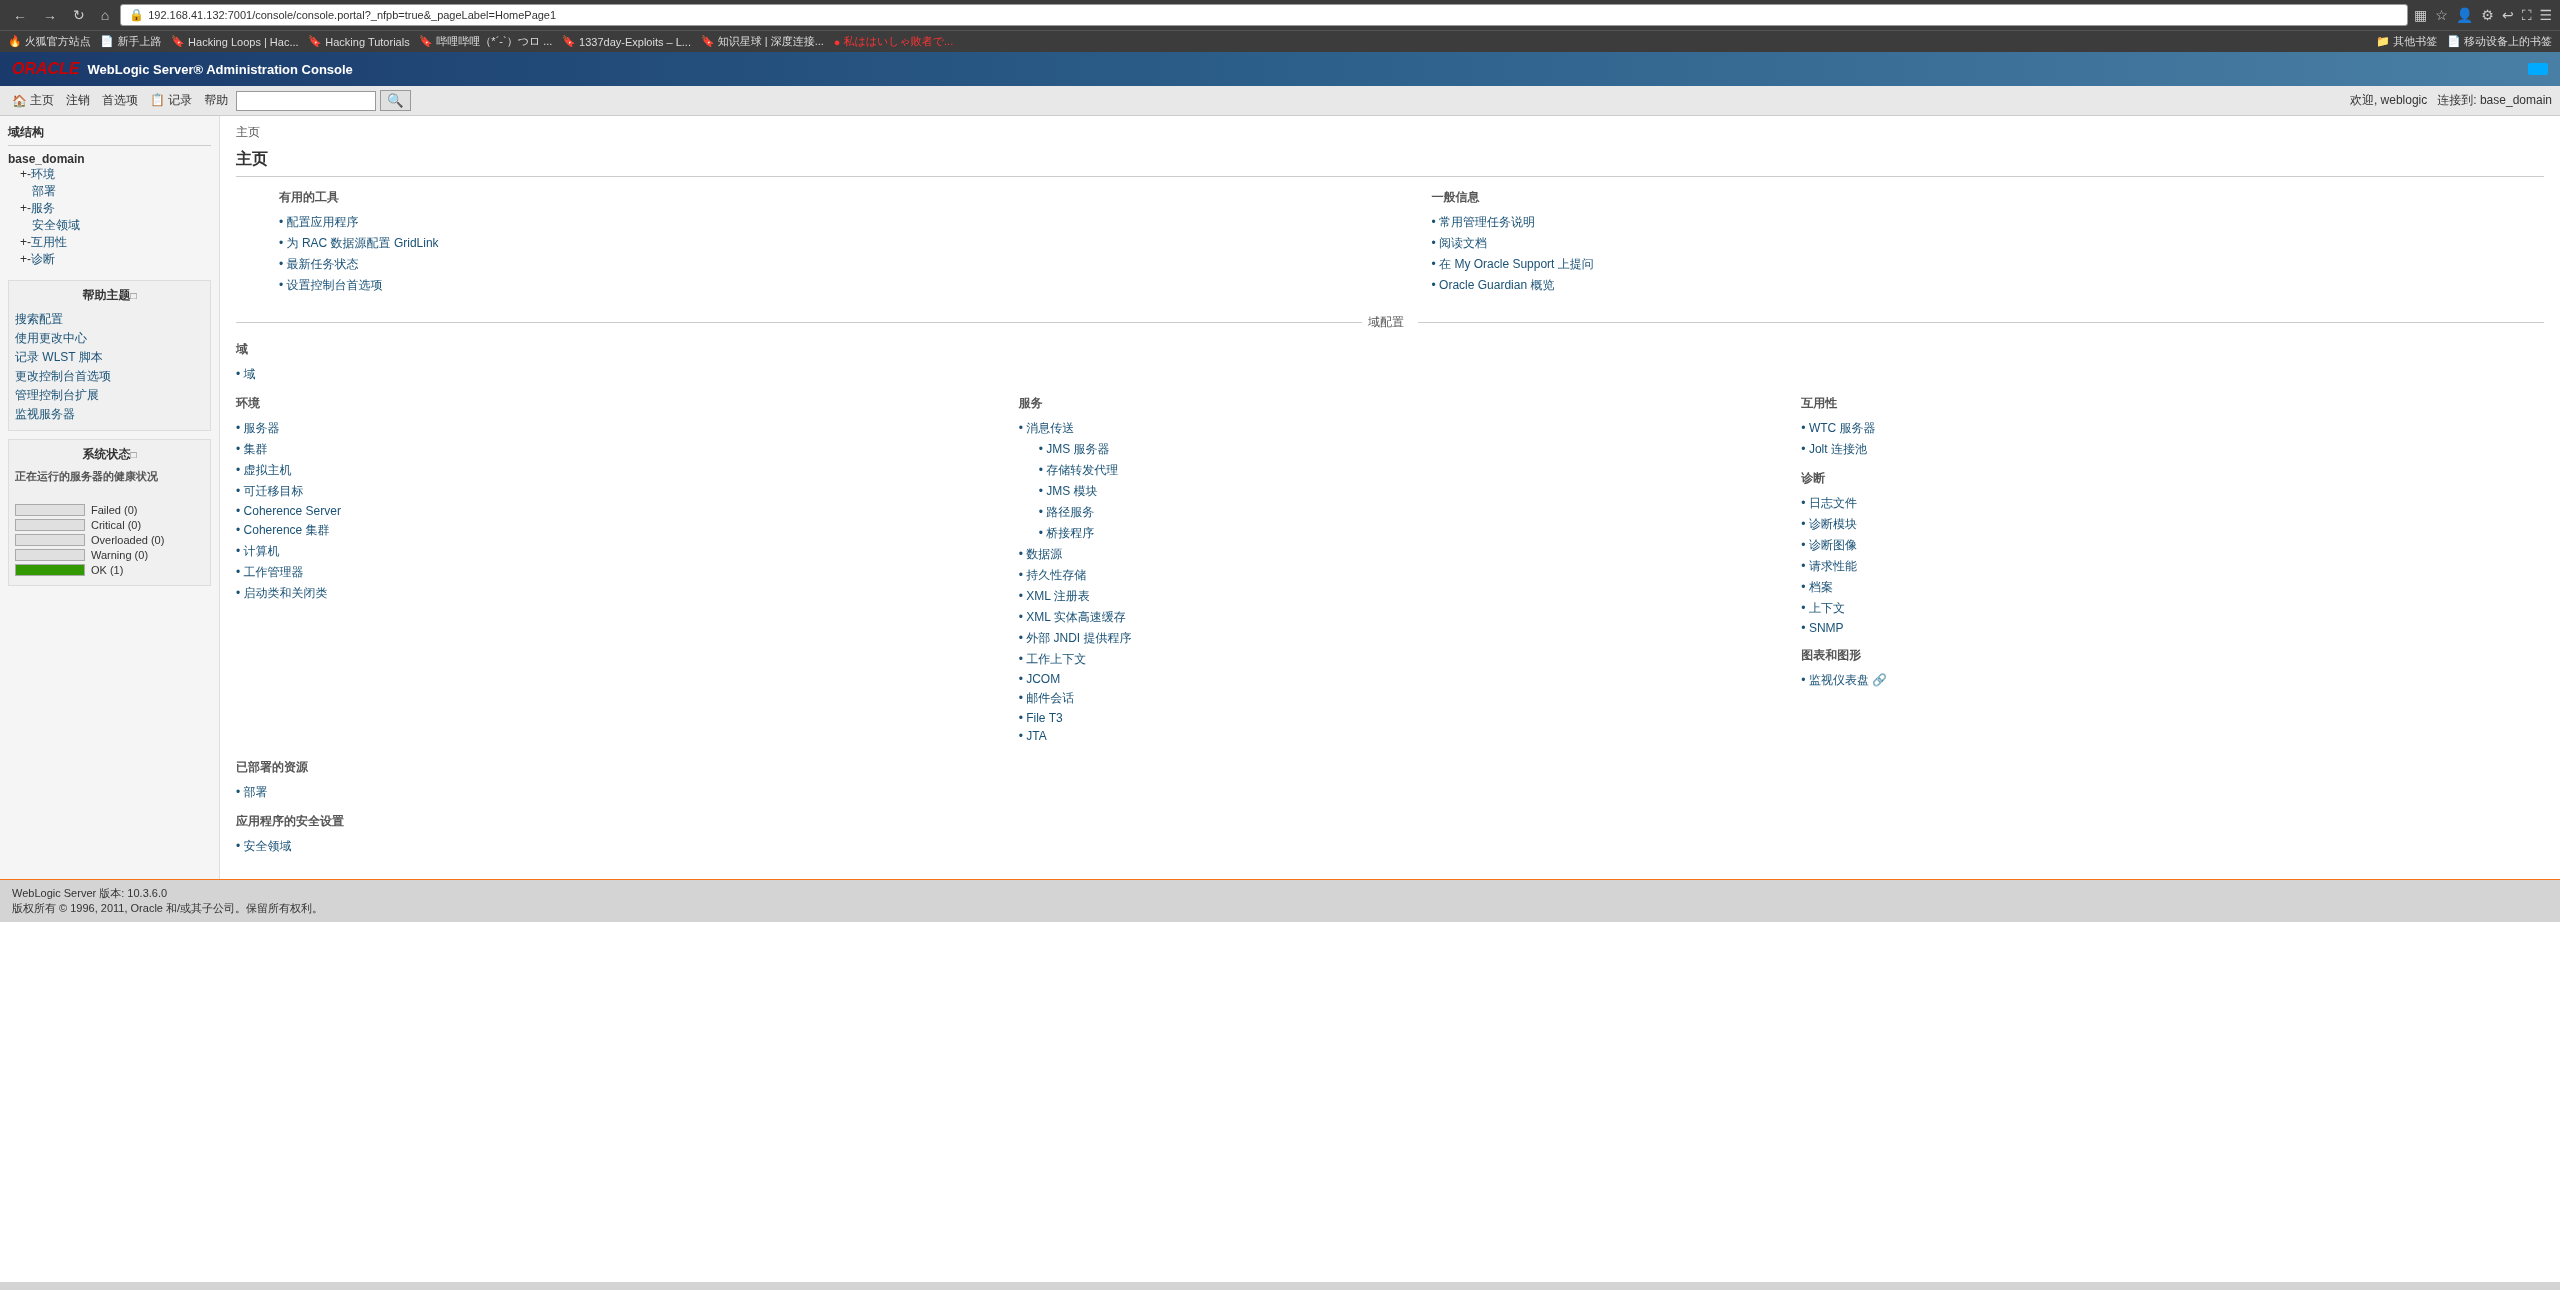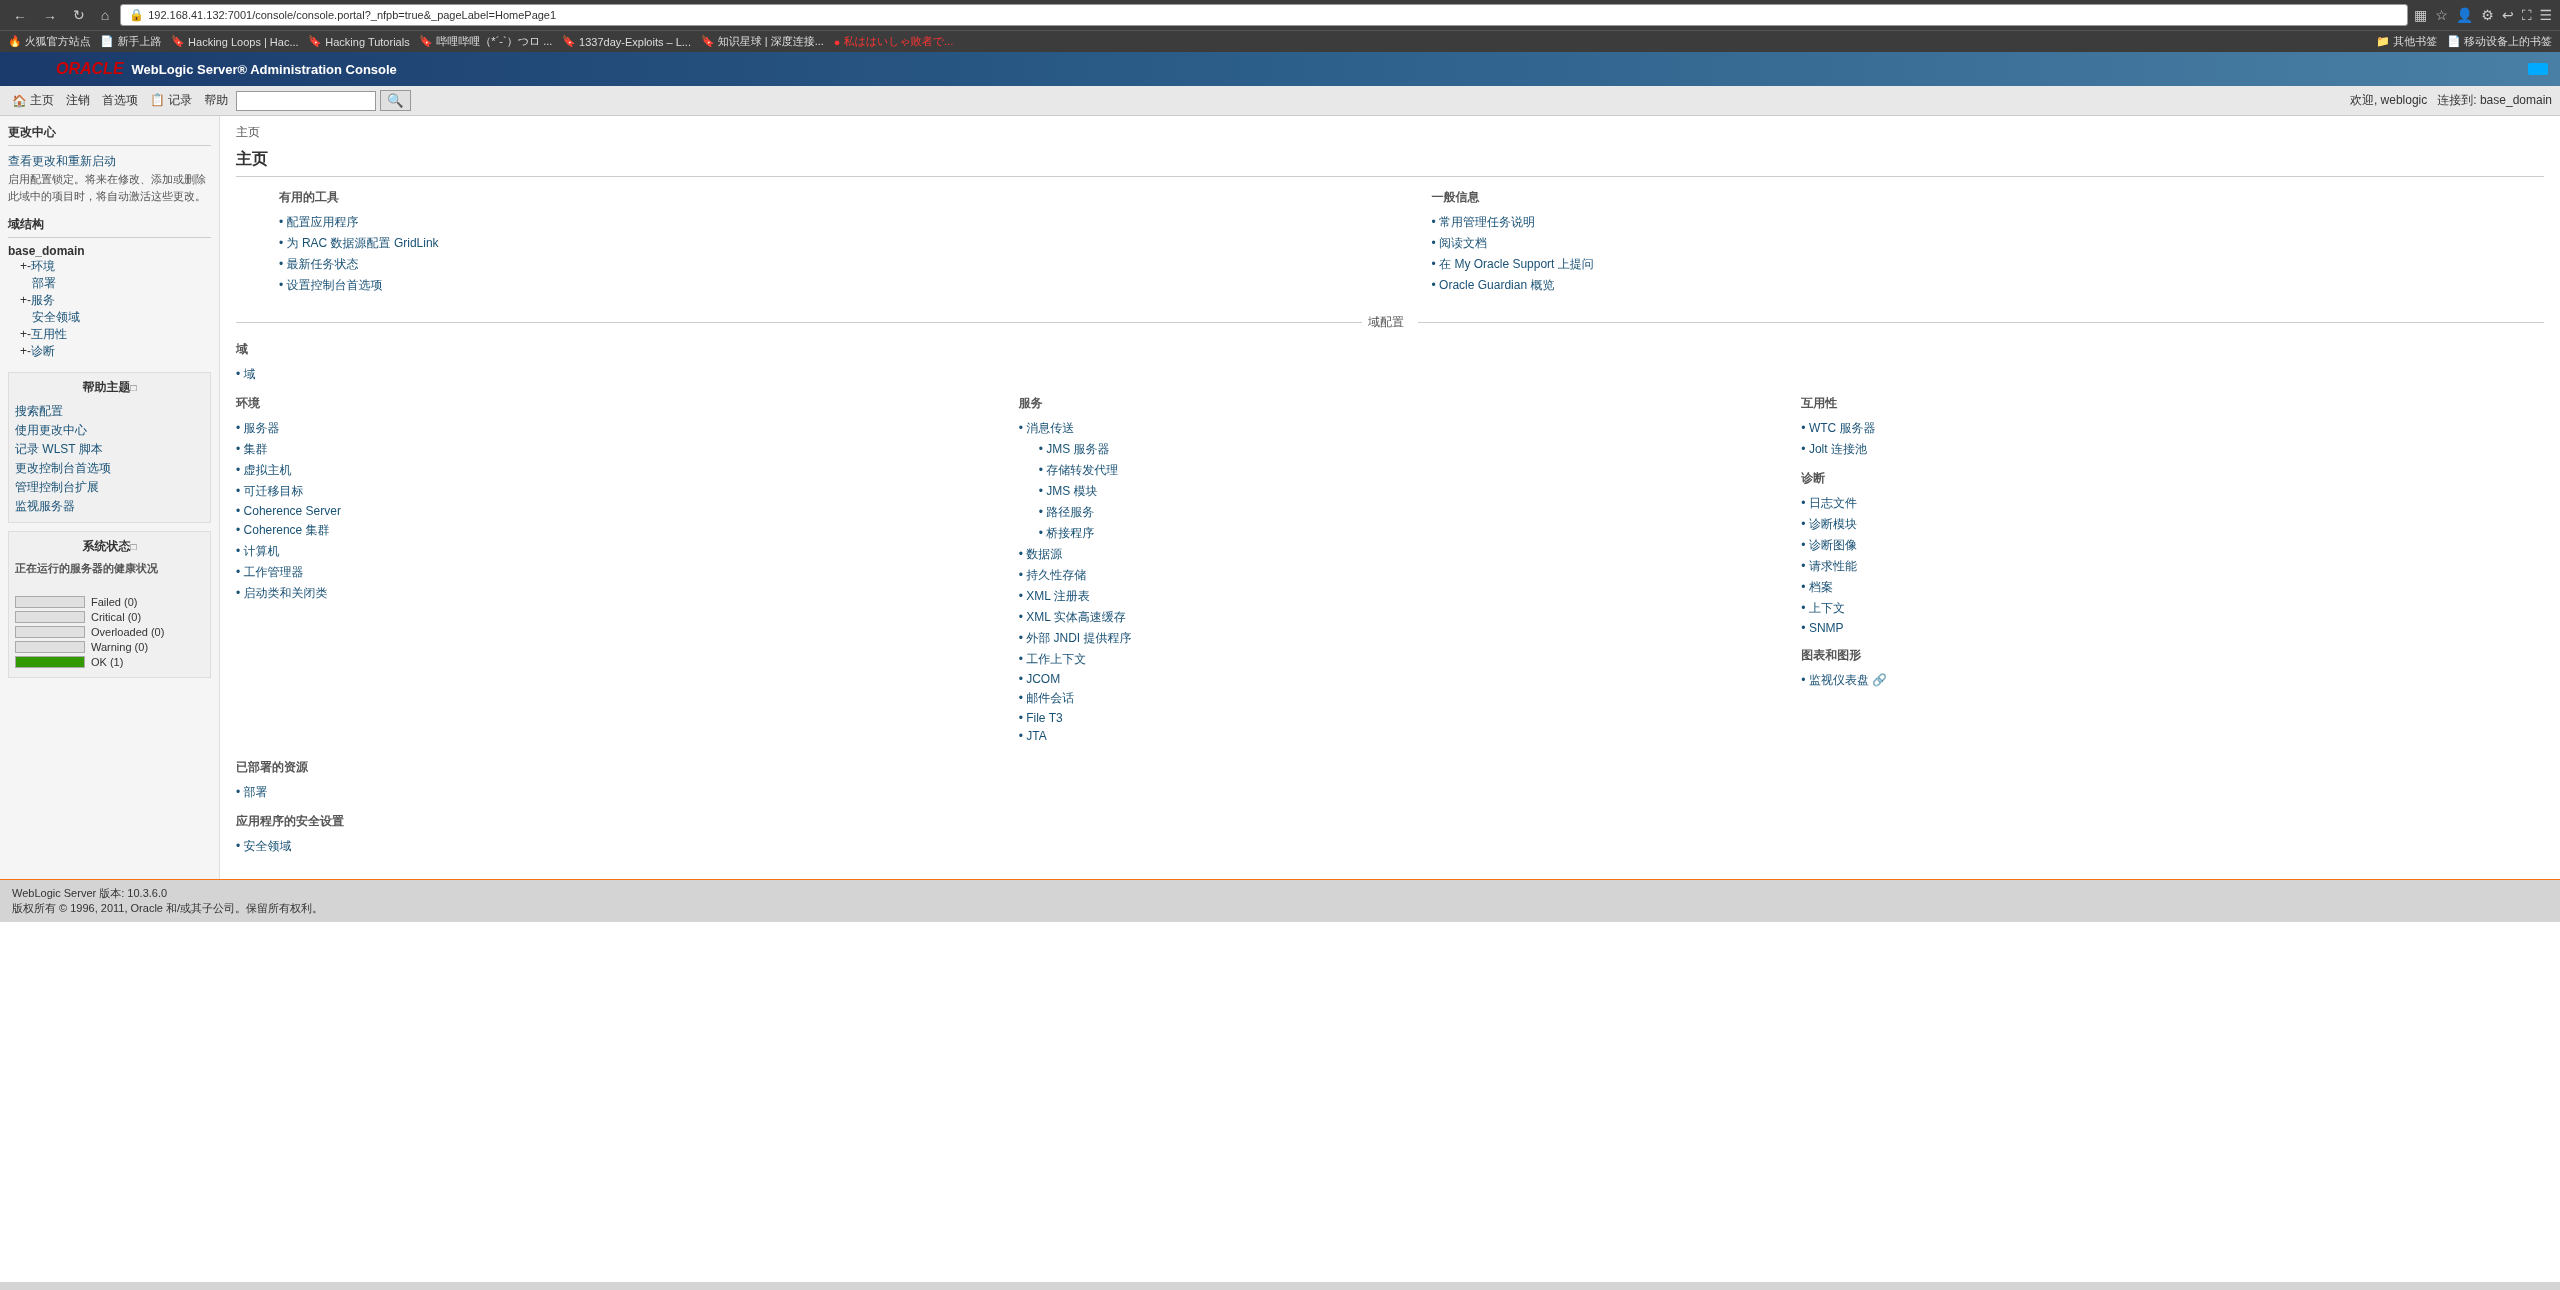--- a/index.html
+++ b/index.html
@@ -17,21 +17,21 @@
     .bookmarks-bar { display: flex; align-items: center; padding: 3px 8px; background: #3c3c3c; border-top: 1px solid #555; gap: 10px; font-size: 11px; color: #ddd; overflow: hidden; }
     .bookmark-item { white-space: nowrap; cursor: pointer; display: flex; align-items: center; gap: 3px; }
     .bookmarks-right { margin-left: auto; display: flex; gap: 10px; }
 
     
     .wl-app { background: #fff; min-height: calc(100vh - 60px); }
 
     
     .wl-header { background: linear-gradient(to right, #1a3a6b, #2c5f8a, #4a7fa5); padding: 8px 12px; display: flex; align-items: center; gap: 8px; }
     .wl-logo { color: #c0392b; font-weight: bold; font-size: 16px; }
-    .wl-logo span { color: #c0392b; margin-left: 44px; }
+    .wl-logo span { color: #c0392b; }
     .wl-title { color: #fff; font-size: 13px; font-weight: bold; }
     .wl-header-right { margin-left: auto; display: flex; align-items: center; }
     .wl-indicator { width: 20px; height: 12px; background: #00aaff; border-radius: 2px; }
 
     
     .wl-topnav { background: #e8e8e8; border-bottom: 1px solid #ccc; padding: 4px 8px; display: flex; align-items: center; gap: 4px; }
     .topnav-btn { background: none; border: none; font-size: 12px; color: #333; cursor: pointer; padding: 2px 4px; display: flex; align-items: center; gap: 3px; }
     .search-input { border: 1px solid #999; padding: 2px 6px; font-size: 12px; width: 140px; }
     .search-btn { background: #e0e0e0; border: 1px solid #999; padding: 2px 6px; cursor: pointer; }
     .topnav-right { margin-left: auto; font-size: 12px; color: #333; }
@@ -154,25 +154,20 @@
     <div class="topnav-right">
       <span>欢迎, weblogic</span>&nbsp;&nbsp;
       <span>连接到: base_domain</span>
     </div>
   </div>
 
   <div class="wl-main">
 
     <div class="sidebar">
 
-      <div class="sidebar-section">
-        <div class="sidebar-section-title">更改中心</div>
-        <a class="sidebar-link">查看更改和重新启动</a>
-        <p class="sidebar-text">启用配置锁定。将来在修改、添加或删除此域中的项目时，将自动激活这些更改。</p>
-      </div>
 
       <div class="sidebar-section">
         <div class="sidebar-section-title">域结构</div>
         <div>
           <span class="tree-root">base_domain</span>
           <div class="tree-item">
             <span>+</span>-<a class="sidebar-link" style="display:inline;">环境</a>
           </div>
           <div class="tree-item">
              <a class="sidebar-link" style="display:inline;">部署</a>

